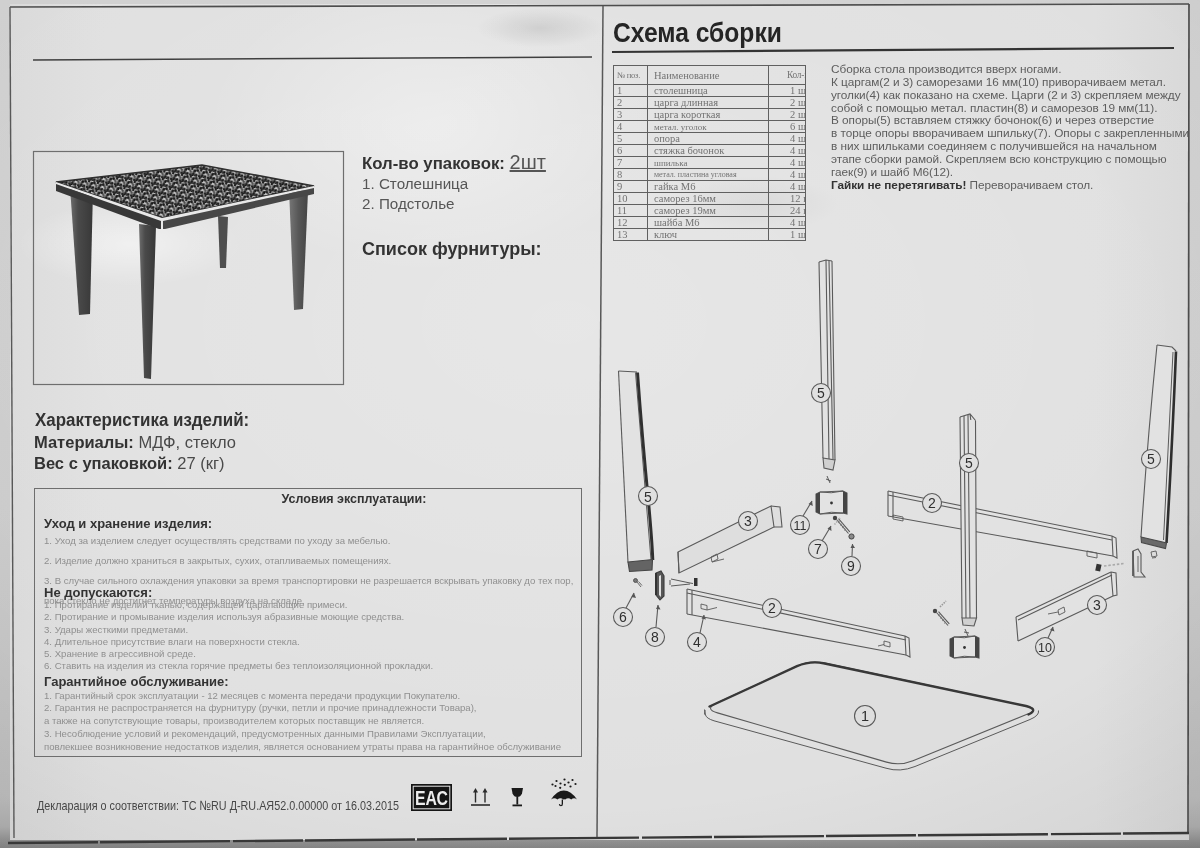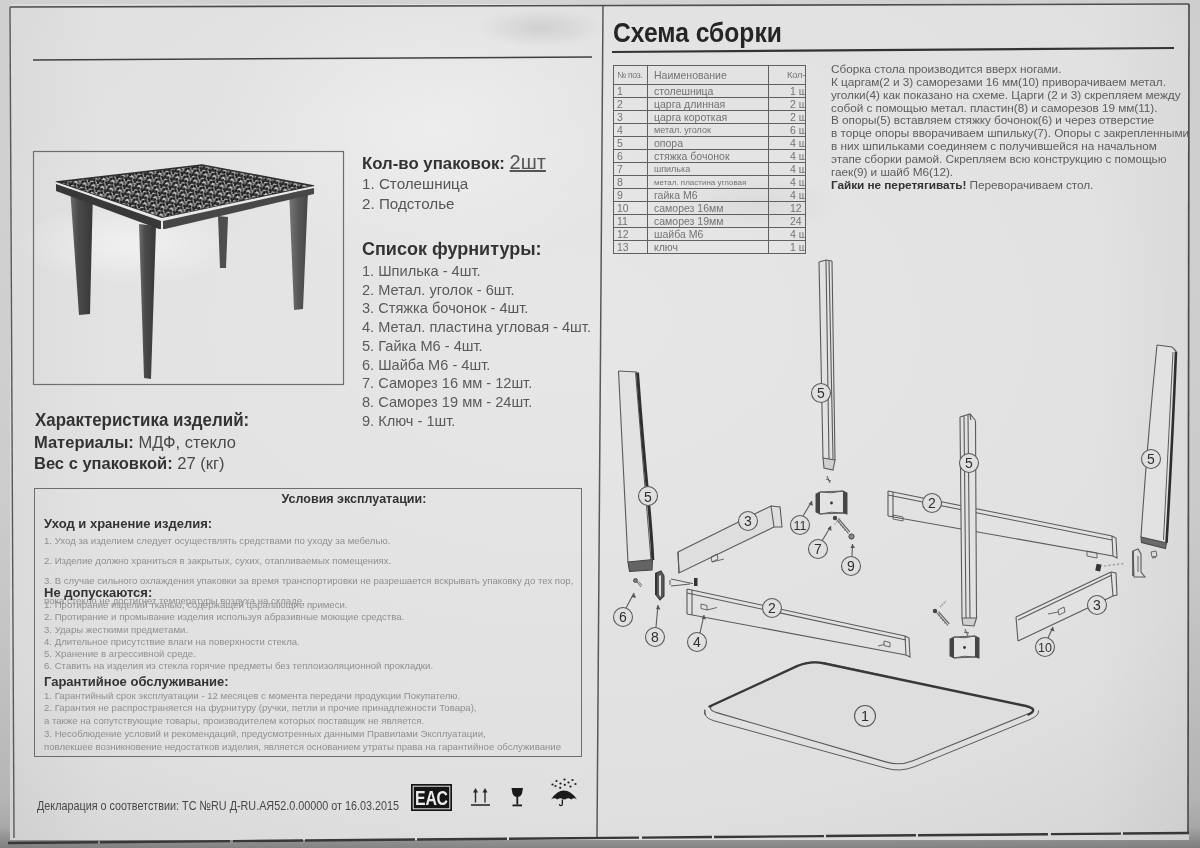--- a/index.html
+++ b/index.html
@@ -319,31 +319,20 @@
   </svg>
 
   <div class="t" style="left:362px;top:151px;font-size:16.8px;"><span class="b">Кол-во упаковок:</span> <span style="font-size:20px;color:#555;text-decoration:underline;">2шт</span></div>
 
   <div class="t" style="left:362px;top:175px;font-size:15.2px;color:#565656;">1. Столешница</div>
 
   <div class="t" style="left:362px;top:194.5px;font-size:15.2px;color:#565656;">2. Подстолье</div>
 
   <div class="t b" style="left:362px;top:239px;font-size:18px;">Список фурнитуры:</div>
 
-  <div class="t" style="left:362px;top:262px;font-size:14.6px;color:#5a5a5a;line-height:18.72px;">
-    1. Шпилька - 4шт.<br>
-    2. Метал. уголок - 6шт.<br>
-    3. Стяжка бочонок - 4шт.<br>
-    4. Метал. пластина угловая - 4шт.<br>
-    5. Гайка М6 - 4шт.<br>
-    6. Шайба М6 - 4шт.<br>
-    7. Саморез 16 мм - 12шт.<br>
-    8. Саморез 19 мм - 24шт.<br>
-    9. Ключ - 1шт.
-  </div>
 
   <div class="t b" style="left:35px;top:410px;font-size:18px;transform:scaleX(0.94);transform-origin:0 0;">Характеристика изделий:</div>
 
   <div class="t" style="left:34px;top:433px;font-size:16.5px;"><span class="b">Материалы:</span> МДФ, стекло</div>
 
   <div class="t" style="left:34px;top:454px;font-size:16.5px;"><span class="b">Вес с упаковкой:</span> 27 (кг)</div>
 
   <div style="position:absolute;left:34px;top:488px;width:546px;height:267px;border:1.2px solid #6e6e6e;"></div>
 
   <div class="t b" style="left:34px;top:492px;width:640px;text-align:center;font-size:12.5px;">Условия эксплуатации:</div>
@@ -376,21 +365,21 @@
     а также на сопутствующие товары, производителем которых поставщик не является.<br>
     3. Несоблюдение условий и рекомендаций, предусмотренных данными Правилами Эксплуатации,<br>
     повлекшее возникновение недостатков изделия, является основанием утраты права на гарантийное обслуживание
   </div>
 
   <div class="t" style="left:37px;top:798px;font-size:13.5px;color:#474747;transform:scaleX(0.80);transform-origin:0 0;">Декларация о соответствии: ТС №RU Д-RU.АЯ52.0.00000 от 16.03.2015</div>
 
   <div class="t b" style="left:613px;top:17px;font-size:28px;color:#252525;transform:scaleX(0.88);transform-origin:0 0;">Схема сборки</div>
 
   <div id="ptable" style="position:absolute;left:613px;top:65px;width:192px;height:196px;">
-    <table style="border-collapse:collapse;width:192px;height:152px;table-layout:fixed;color:#5f5f5f;">
+    <table style="border-collapse:collapse;width:192px;height:152px;table-layout:fixed;color:#5f5f5f;font-family:Liberation Serif, serif;">
       <colgroup>
           <col style="width:34px">
           <col style="width:121px">
           <col style="width:37px">
         </colgroup>
       <tbody>
           <tr style="height:19px;">
             <td class="c1" style="font-size:8.6px;letter-spacing:-0.3px;">№ поз.</td>
             <td style="font-size:10.5px;">Наименование</td>
             <td style="font-size:9.3px;letter-spacing:-0.2px;padding-left:18px;">Кол-во</td>

